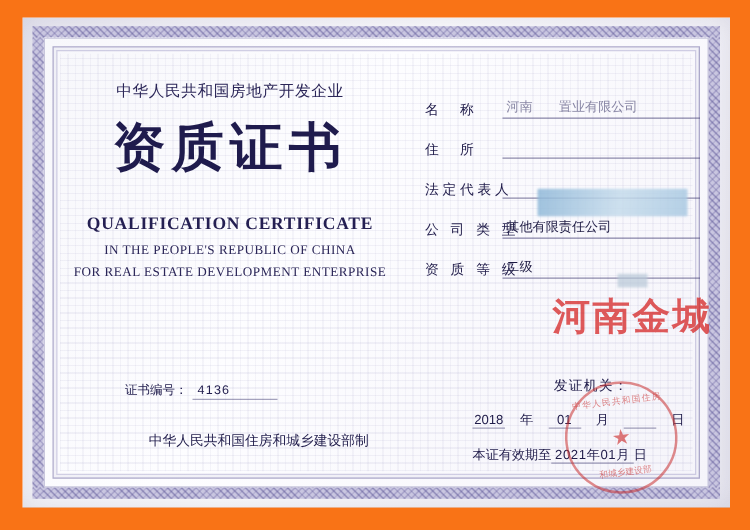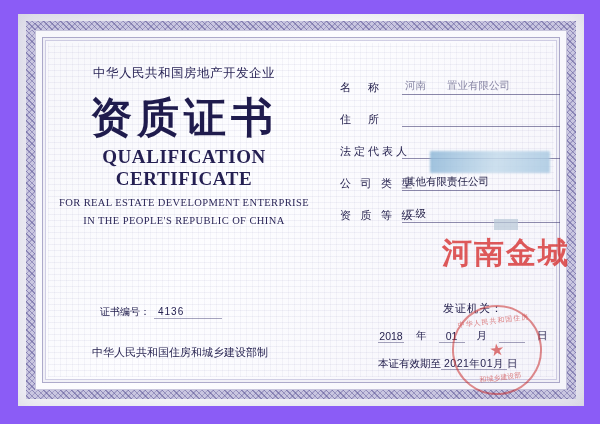--- a/index.html
+++ b/index.html
@@ -11,21 +11,21 @@
     width: 600px;
     height: 424px;
     font-family: "Liberation Sans", sans-serif;
     overflow: hidden;
   }
 
   .scan {
     position: relative;
     width: 600px;
     height: 424px;
-    background: #8b5cf6;
+    background: #f97316;
     overflow: hidden;
   }
 
   
   .paper {
     position: absolute;
     left: 18px;
     top: 14px;
     width: 566px;
     height: 392px;
@@ -104,22 +104,23 @@
   }
   .cn-title {
     margin-top: 8px;
     font-family: "DejaVu Serif", serif;
     font-size: 42px;
     font-weight: bold;
     letter-spacing: 5px;
     color: #1f1b4d;
   }
   .en-title {
+    margin-top: 26px;
     font-family: "Liberation Serif", serif;
-    font-size: 19px;
+    font-size: 14px;
     font-weight: bold;
     letter-spacing: 0.6px;
     color: #241f52;
   }
   .en-line {
     margin-top: 7px;
     font-family: "Liberation Serif", serif;
     font-size: 10.5px;
     letter-spacing: 0.4px;
     color: #2b2658;
@@ -139,21 +140,21 @@
     min-width: 60px;
     border-bottom: 1px solid rgba(60,55,110,0.45);
     margin-left: 4px;
     padding: 0 4px 1px 4px;
     font-family: "Liberation Sans", sans-serif;
     letter-spacing: 1px;
   }
 
   .issuer-line {
     position: absolute;
-    left: 17px;
+    left: 44px;
     top: 302px;
     width: 230px;
     text-align: center;
     font-family: "DejaVu Sans", sans-serif;
     font-size: 11px;
     color: #211d4c;
     white-space: nowrap;
   }
 
   
@@ -320,22 +321,22 @@
     <div class="border-band"></div>
     <div class="inner-rule"></div>
     <div class="guilloche-fill"></div>
 
     <div class="content">
 
       <div class="left-panel">
         <div class="cn-subtitle">中华人民共和国房地产开发企业</div>
         <div class="cn-title">资质证书</div>
         <div class="en-title">QUALIFICATION CERTIFICATE</div>
+        <div class="en-line">IN THE PEOPLE'S REPUBLIC OF CHINA</div>
         <div class="en-line">FOR REAL ESTATE DEVELOPMENT ENTERPRISE</div>
-        <div class="en-line">IN THE PEOPLE'S REPUBLIC OF CHINA</div>
       </div>
 
       <div class="cert-no-row">
         <span>证书编号：</span><span class="val">4136</span>
       </div>
 
       <div class="issuer-line">中华人民共和国住房和城乡建设部制</div>
 
       <div class="right-panel">
         <div class="field">

